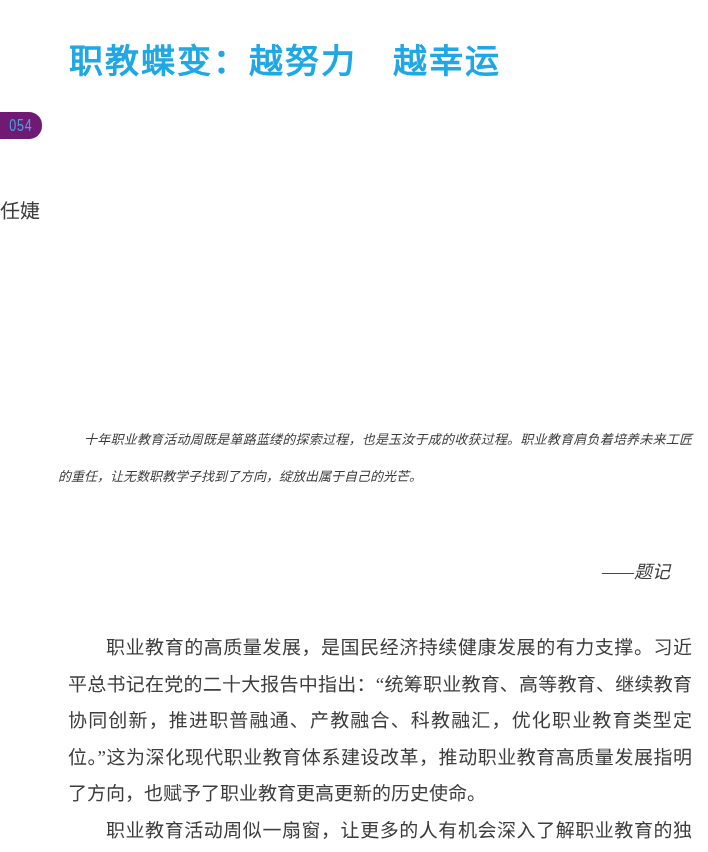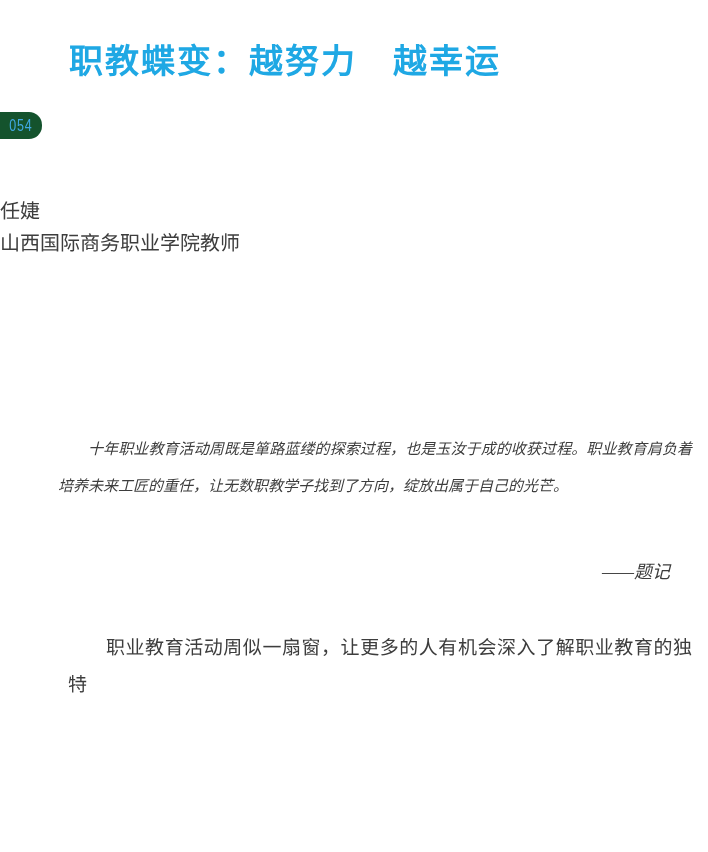--- a/index.html
+++ b/index.html
@@ -62,22 +62,22 @@
   .author-affiliation {
     font-size: 20px;
     line-height: 30px;
     margin-top: 2px;
   }
   
   .epigraph {
     position: absolute;
     left: 58px;
     right: 16px;
-    top: 431px;
-    font-size: 15px;
+    top: 422px;
+    font-size: 13px;
     line-height: 36.5px;
     text-align: justify;
     text-indent: 2em;
     font-style: italic;
   }
   .epigraph-attribution {
     position: absolute;
     right: 38px;
     top: 558px;
     font-size: 18px;
@@ -99,30 +99,30 @@
     text-indent: 2em;
   }
 </style>
 </head>
 <body>
 
 <div class="page" style="color: rgb(61, 61, 61);">
 
   <h1 class="article-title" style="color: rgb(31, 168, 228); text-align: center;">职教蝶变：越努力　越幸运</h1>
 
-  <div class="page-badge" style="background: #14532d;">
+  <div class="page-badge" style="background: #701a75;">
     <span class="num" style="color: rgb(65, 169, 226);">054</span>
   </div>
 
   <div class="author-block">
     <div class="author-name">任婕</div>
-    <div class="author-affiliation">山西国际商务职业学院教师</div>
   </div>
 
   <div class="epigraph">十年职业教育活动周既是箪路蓝缕的探索过程，也是玉汝于成的收获过程。职业教育肩负着培养未来工匠的重任，让无数职教学子找到了方向，绽放出属于自己的光芒。</div>
 
   <div class="epigraph-attribution">——题记</div>
 
   <div class="body-text">
+    <p>职业教育的高质量发展，是国民经济持续健康发展的有力支撑。习近平总书记在党的二十大报告中指出：“统筹职业教育、高等教育、继续教育协同创新，推进职普融通、产教融合、科教融汇，优化职业教育类型定位。”这为深化现代职业教育体系建设改革，推动职业教育高质量发展指明了方向，也赋予了职业教育更高更新的历史使命。</p>
     <p>职业教育活动周似一扇窗，让更多的人有机会深入了解职业教育的独特</p>
   </div>
 
 </div>
 
 </body></html>

